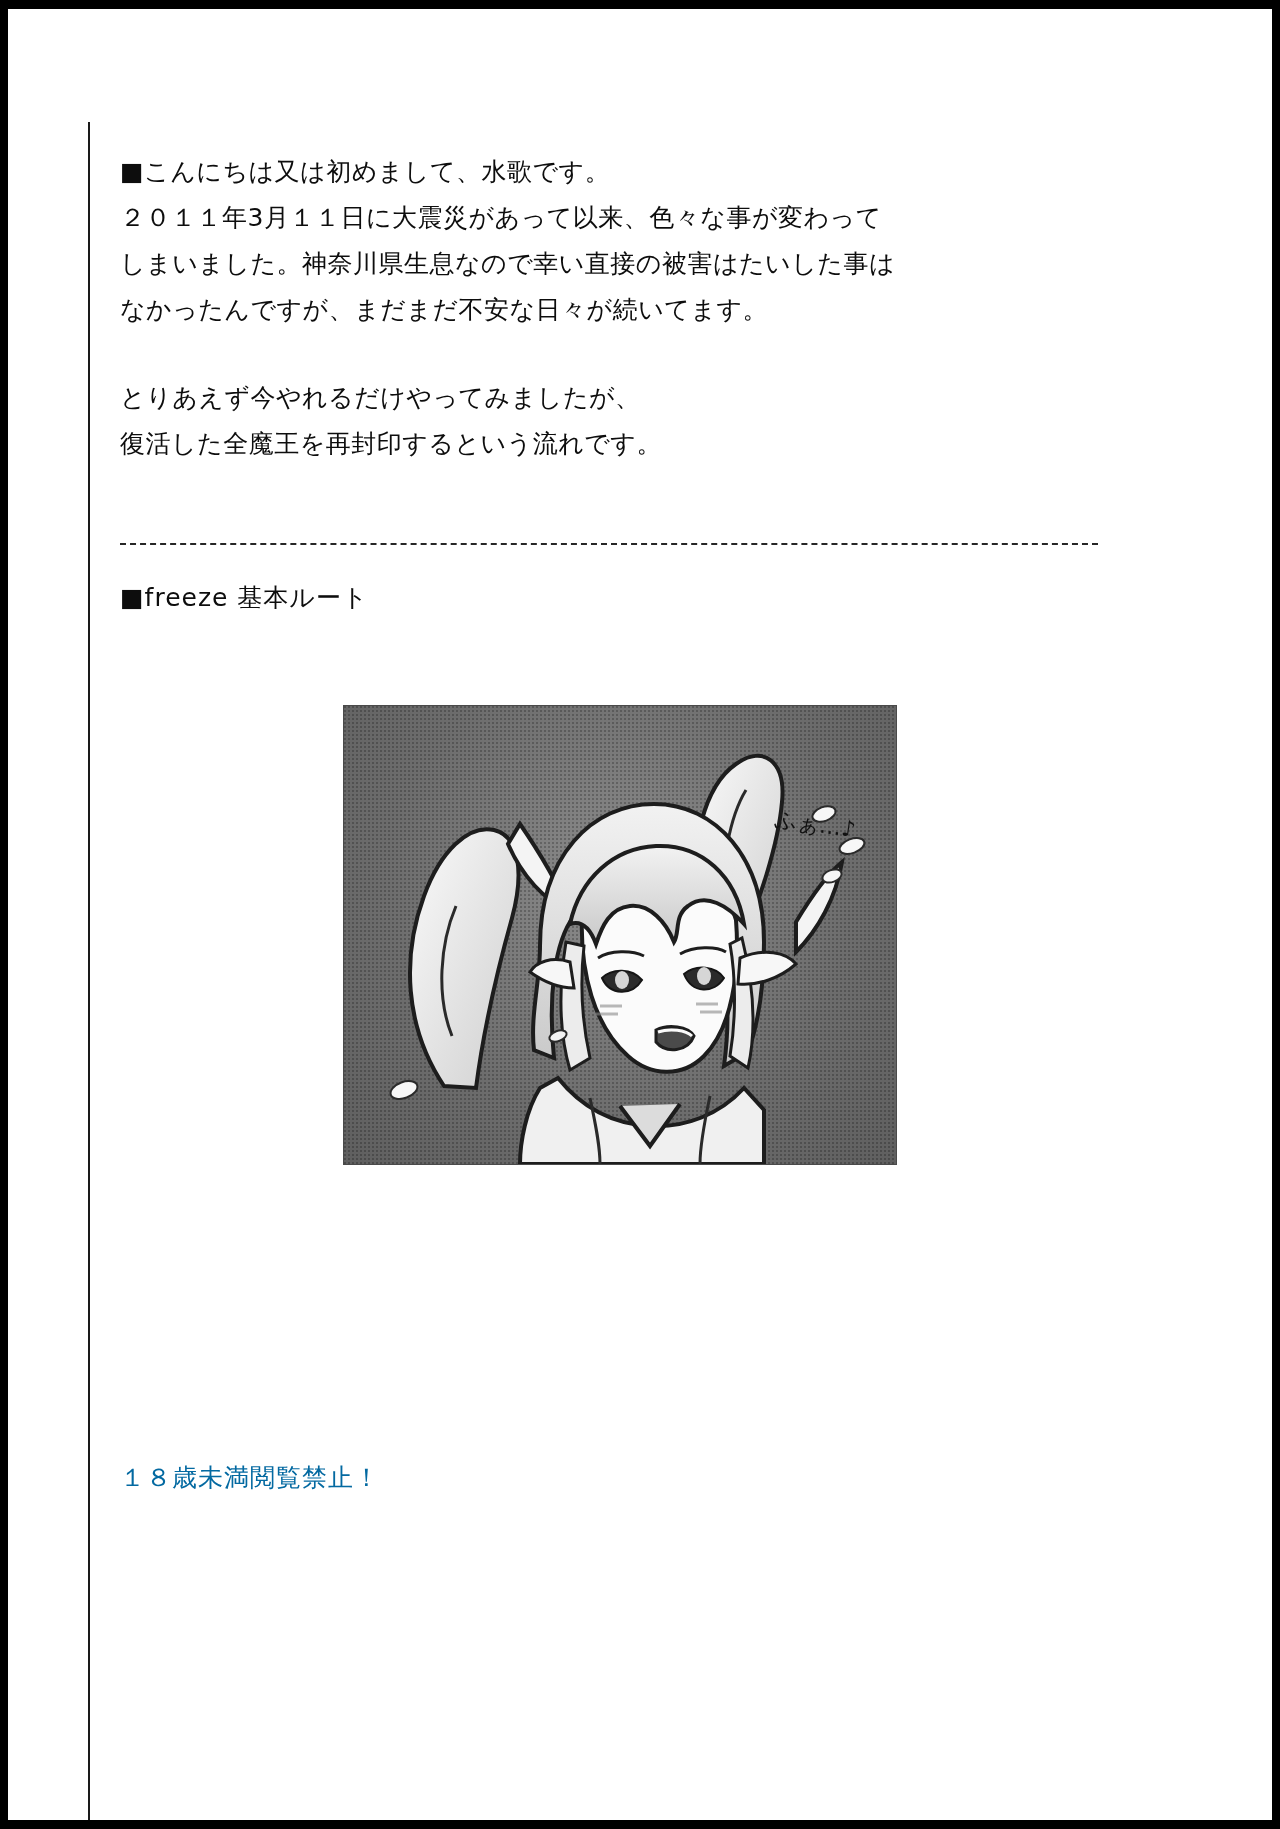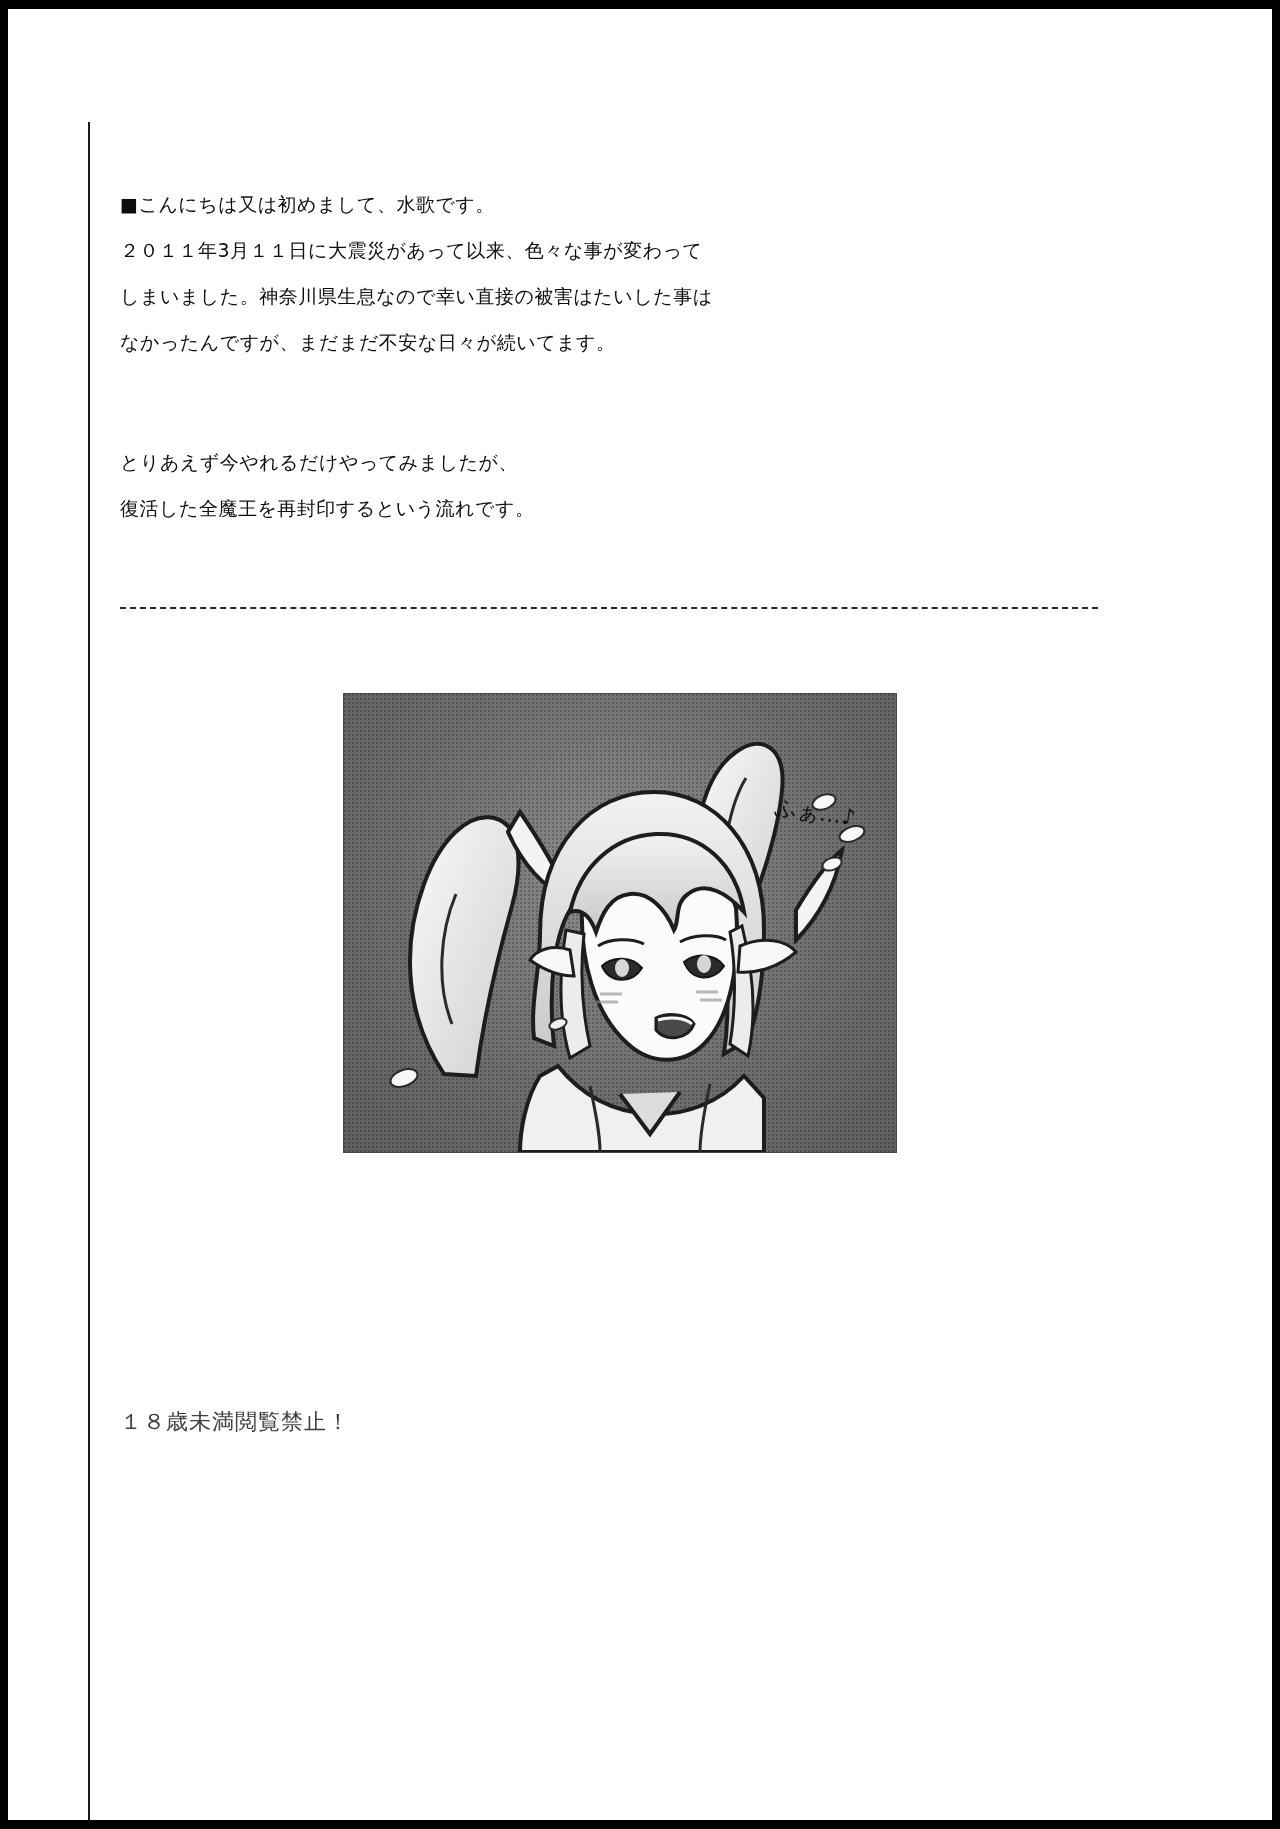--- a/index.html
+++ b/index.html
@@ -39,27 +39,26 @@
     height: 1698px;
     background: #1a1a1a;
   }
   .content {
     position: absolute;
     left: 112px;
     top: 140px;
     width: 1000px;
   }
   .para {
-    font-size: 19px;
+    font-size: 25px;
     line-height: 46px;
     color: #0d0d0d;
     letter-spacing: 0.5px;
     white-space: pre-line;
     font-family: "DejaVu Sans", sans-serif;
-    margin-top: 32px;
   }
   .para.block-mark {
     margin-bottom: 0;
   }
   .spacer-md { height: 42px; }
   .divider {
     margin-top: 34px;
     margin-bottom: 30px;
     width: 978px;
     border-top: 2px dashed #262626;
@@ -96,24 +95,24 @@
     background-size: 4px 4px;
     opacity: 0.75;
   }
   .illus-svg {
     position: absolute;
     inset: 0;
   }
   .footer-note {
     position: absolute;
     left: 112px;
-    top: 1398px;
-    font-size: 22px;
+    top: 1452px;
+    font-size: 25px;
     letter-spacing: 1px;
-    color: #404040;
+    color: #0369a1;
   }
 </style>
 </head>
 <body>
 
 <div class="page-frame">
   <div class="page">
 
     <div class="gutter-rule"></div>
 
@@ -127,20 +126,21 @@
       <div class="spacer-md"></div>
 
       <div class="para">とりあえず今やれるだけやってみましたが、
 復活した全魔王を再封印するという流れです。</div>
 
       <div class="spacer-md"></div>
 
 
       <div class="divider"></div>
 
+      <div class="section-heading">■freeze 基本ルート</div>
 
 
       <div class="illustration-wrap">
         <div class="illustration">
           <svg class="illus-svg" viewBox="0 0 552 458" preserveAspectRatio="none">
             <defs>
               <linearGradient id="hairg" x1="0" y1="0" x2="0" y2="1">
                 <stop offset="0%" stop-color="#f2f2f2"></stop>
                 <stop offset="100%" stop-color="#c9c9c9"></stop>
               </linearGradient>

